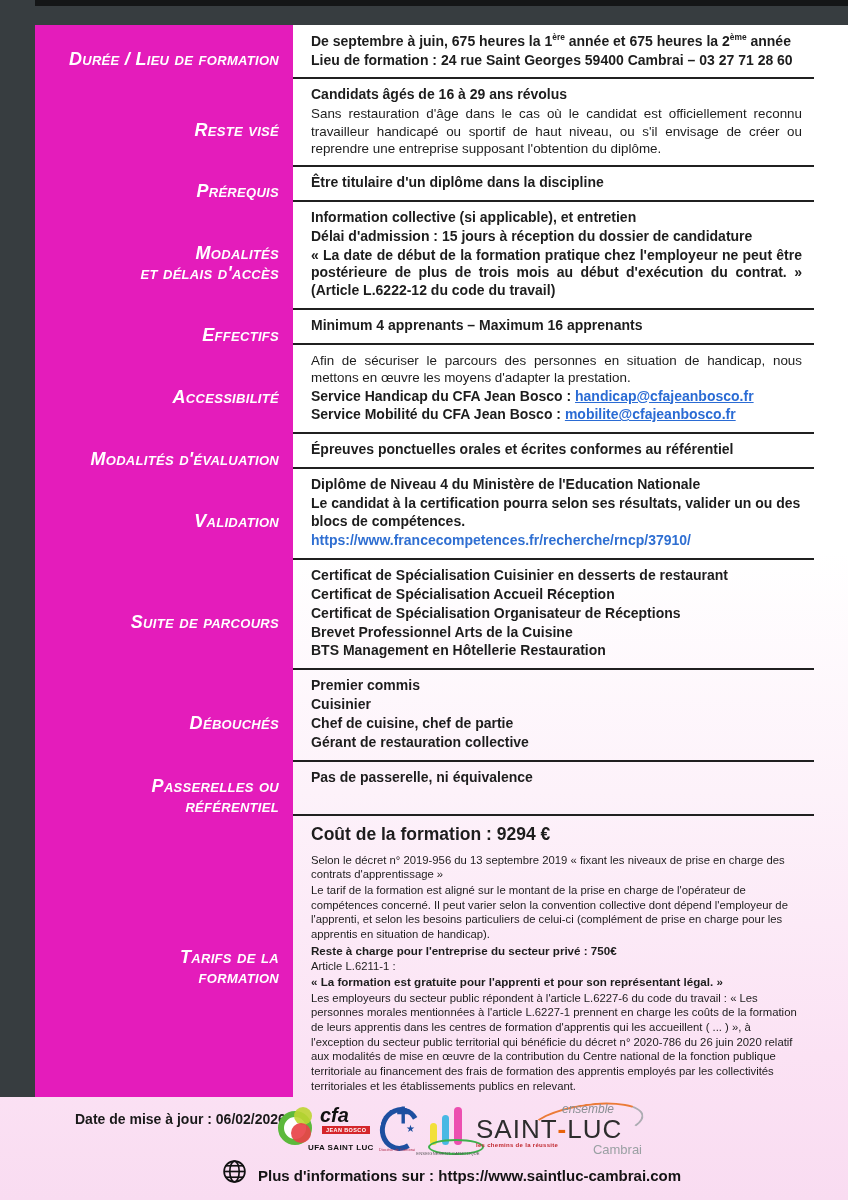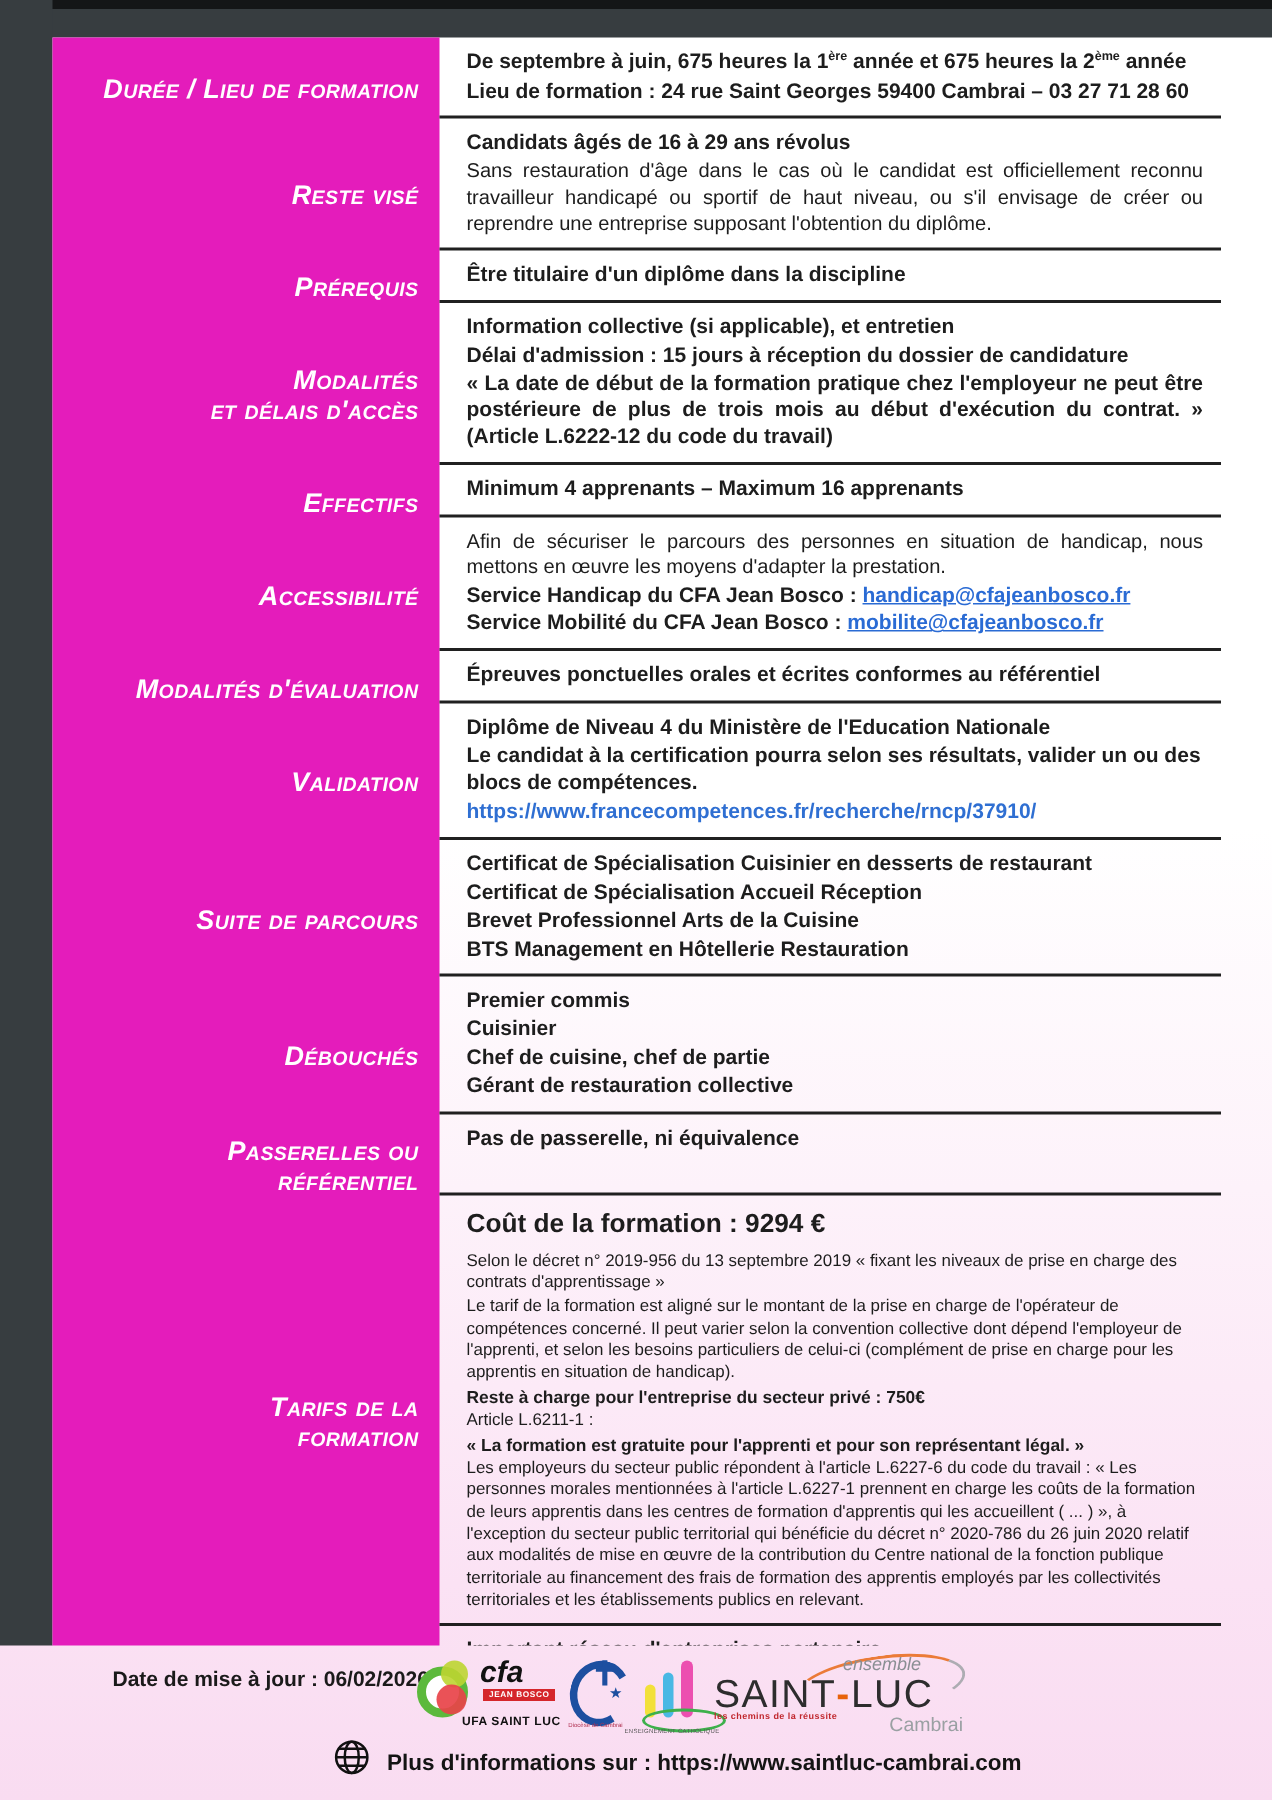--- a/index.html
+++ b/index.html
@@ -159,20 +159,21 @@
           <p class="ln lnk"><a href="#">https://www.francecompetences.fr/recherche/rncp/37910/</a></p>
         </div>
       </div>
       <div class="row">
         <div class="label-cell">
           <div>Suite de parcours</div>
         </div>
         <div class="content-cell">
           <p class="ln sb"><span>Certificat de Spécialisation Cuisinier en desserts de restaurant</span></p>
           <p class="ln sb"><span>Certificat de Spécialisation Accueil Réception</span></p>
+          <p class="ln sb"><span>Certificat de Spécialisation Organisateur de Réceptions</span></p>
           <p class="ln sb"><span>Brevet Professionnel Arts de la Cuisine</span></p>
           <p class="ln sb"><span>BTS Management en Hôtellerie Restauration</span></p>
         </div>
       </div>
       <div class="row">
         <div class="label-cell">
           <div>Débouchés</div>
         </div>
         <div class="content-cell">
           <p class="ln sb"><span>Premier commis</span></p>

